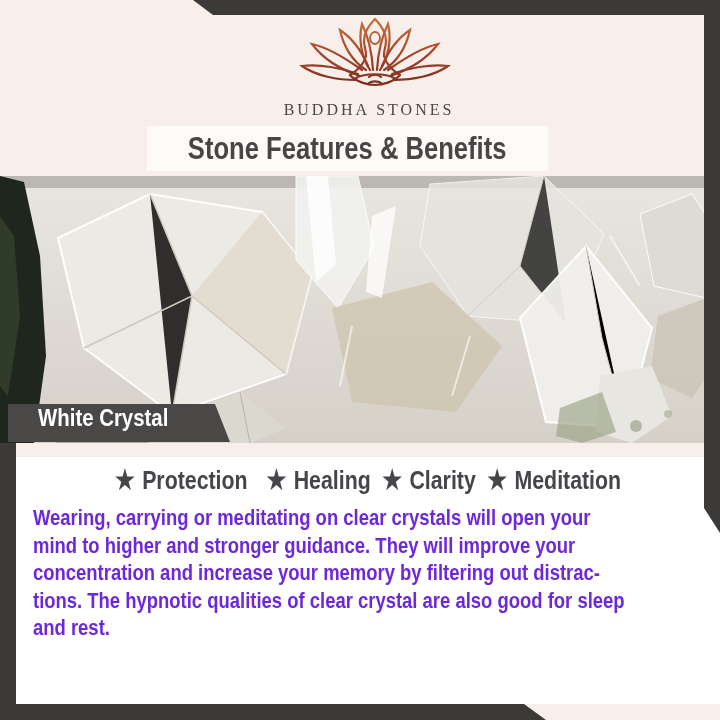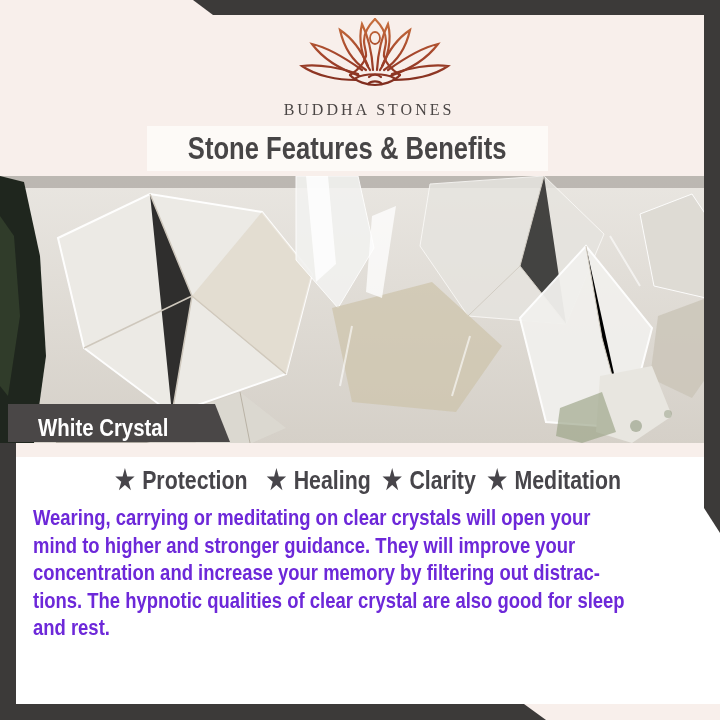--- a/index.html
+++ b/index.html
@@ -32,21 +32,21 @@
   }
   .title-bar span{
     font-size:32px;font-weight:bold;color:#474546;white-space:nowrap;
     transform:scaleX(0.8);transform-origin:center center;
   }
   
   .photo{position:absolute;left:0;top:176px;width:720px;height:267px;z-index:3;}
   .photo svg{display:block;}
   .photo-caption{
     position:absolute;left:8px;top:228px;width:222px;height:38px;z-index:4;
-    background:#4a4747;display:flex;align-items:flex-end;
+    background:#4a4747;display:flex;align-items:flex-start;
     clip-path:polygon(0 0,207px 0,222px 38px,0 38px);
     padding-left:30px;
   }
   .photo-caption span{
     color:#ffffff;font-size:24px;font-weight:bold;white-space:nowrap;
     transform:scaleX(0.85);transform-origin:left center;
   }
   
   .content-panel{position:absolute;left:16px;top:457px;width:704px;height:247px;
     background:#ffffff;z-index:2;}

